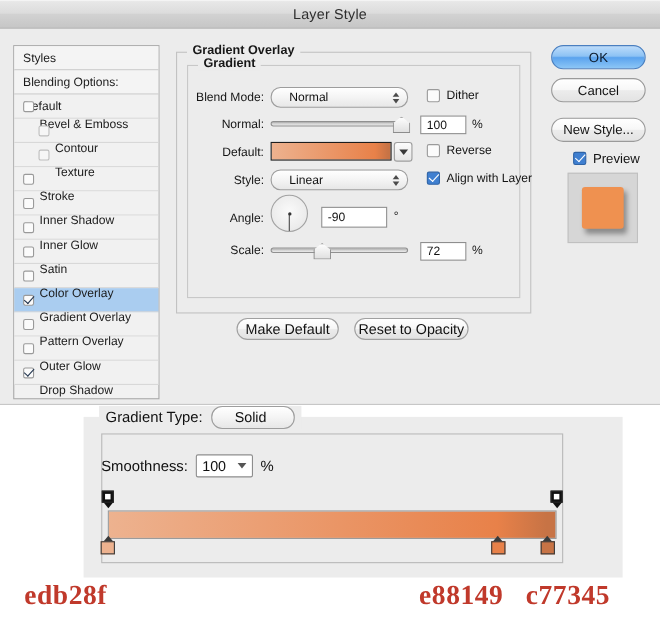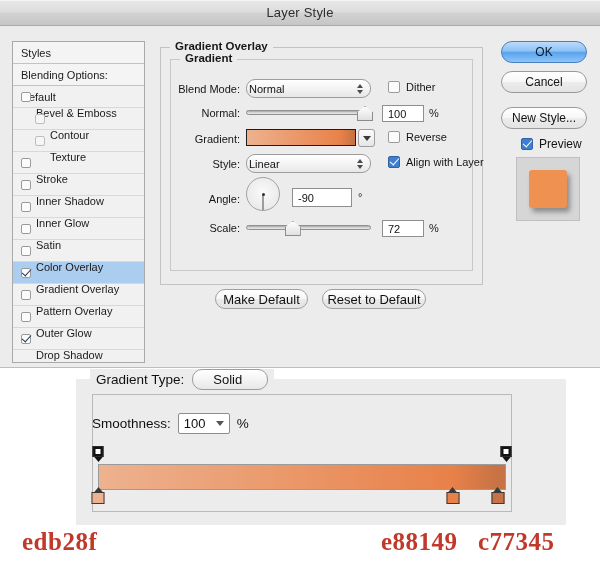--- a/index.html
+++ b/index.html
@@ -110,21 +110,21 @@
     position:absolute;text-align:right;font-size:11px;color:#151515;
     white-space:nowrap;
   }
 
   
   .popup{
     height:19px;border:1px solid #9d9d9d;border-radius:9px;
     background:linear-gradient(to bottom,#ffffff 0%,#f4f4f4 50%,#e7e7e7 100%);
     box-sizing:border-box;position:relative;
     font-size:11px;color:#111;
-    display:flex;align-items:center;padding-left:2px;
+    display:flex;align-items:center;padding-left:16px;
   }
   .popup .arrows{
     position:absolute;right:7px;top:50%;transform:translateY(-50%);
     display:flex;flex-direction:column;gap:2px;
   }
   .popup .arrows i{
     display:block;width:0;height:0;border-left:3px solid transparent;
     border-right:3px solid transparent;
   }
   .popup .arrows i.up{border-bottom:4px solid #4a4a4a;}
@@ -404,21 +404,21 @@
       <div class="rlabel" style="left:10px;top:66px;width:70px;">Normal:</div>
       <div class="slider" style="position:absolute;left:86px;top:63px;width:125px;">
         <div class="track"></div>
         <div class="thumb" id="opacity-thumb" style="left: 111px;"></div>
       </div>
       <div class="field" style="position:absolute;left:222px;top:64px;width:42px;">
         <span>100</span>
       </div>
       <div class="pct" style="position:absolute;left:269px;top:66px;">%</div>
 
-      <div class="rlabel" style="left:10px;top:92px;width:70px;">Gradient:</div>
+      <div class="rlabel" style="left:10px;top:92px;width:70px;">Default:</div>
       <div class="grad-swatch" id="grad-swatch" style="position: absolute; left: 86px; top: 88px; width: 110px; background: linear-gradient(to right, rgb(237, 178, 143) 0%, rgb(232, 129, 73) 87%, rgb(199, 115, 69) 98%);"></div>
       <div class="grad-arrow" style="position:absolute;left:198px;top:88px;">
         <i></i>
       </div>
       <div class="ckrow" style="left:222px;top:90px;">
         <span class="cbx"></span>
         <span>Reverse</span>
       </div>
 
       <div class="rlabel" style="left:10px;top:117px;width:70px;">Style:</div>
@@ -448,21 +448,21 @@
       <div class="slider" style="position:absolute;left:86px;top:178px;width:125px;">
         <div class="track"></div>
         <div class="thumb" id="scale-thumb" style="left: 38.85px;"></div>
       </div>
       <div class="field" style="position:absolute;left:222px;top:179px;width:42px;">
         <span>72</span>
       </div>
       <div class="pct" style="position:absolute;left:269px;top:181px;">%</div>
 
       <div class="pbtn" style="position:absolute;left:55px;top:248px;width:93px;">Make Default</div>
-      <div class="pbtn" style="position:absolute;left:162px;top:248px;width:104px;">Reset to Default</div>
+      <div class="pbtn" style="position:absolute;left:162px;top:248px;width:104px;">Reset to Opacity</div>
     </div>
 
     <div id="right">
       <div class="rbtn primary" style="top:0;">OK</div>
       <div class="rbtn" style="top:30px;">Cancel</div>
       <div class="rbtn" style="top:66px;">New Style...</div>
 
       <div id="preview-row">
         <span class="cbx"></span>
         <span>Preview</span>

